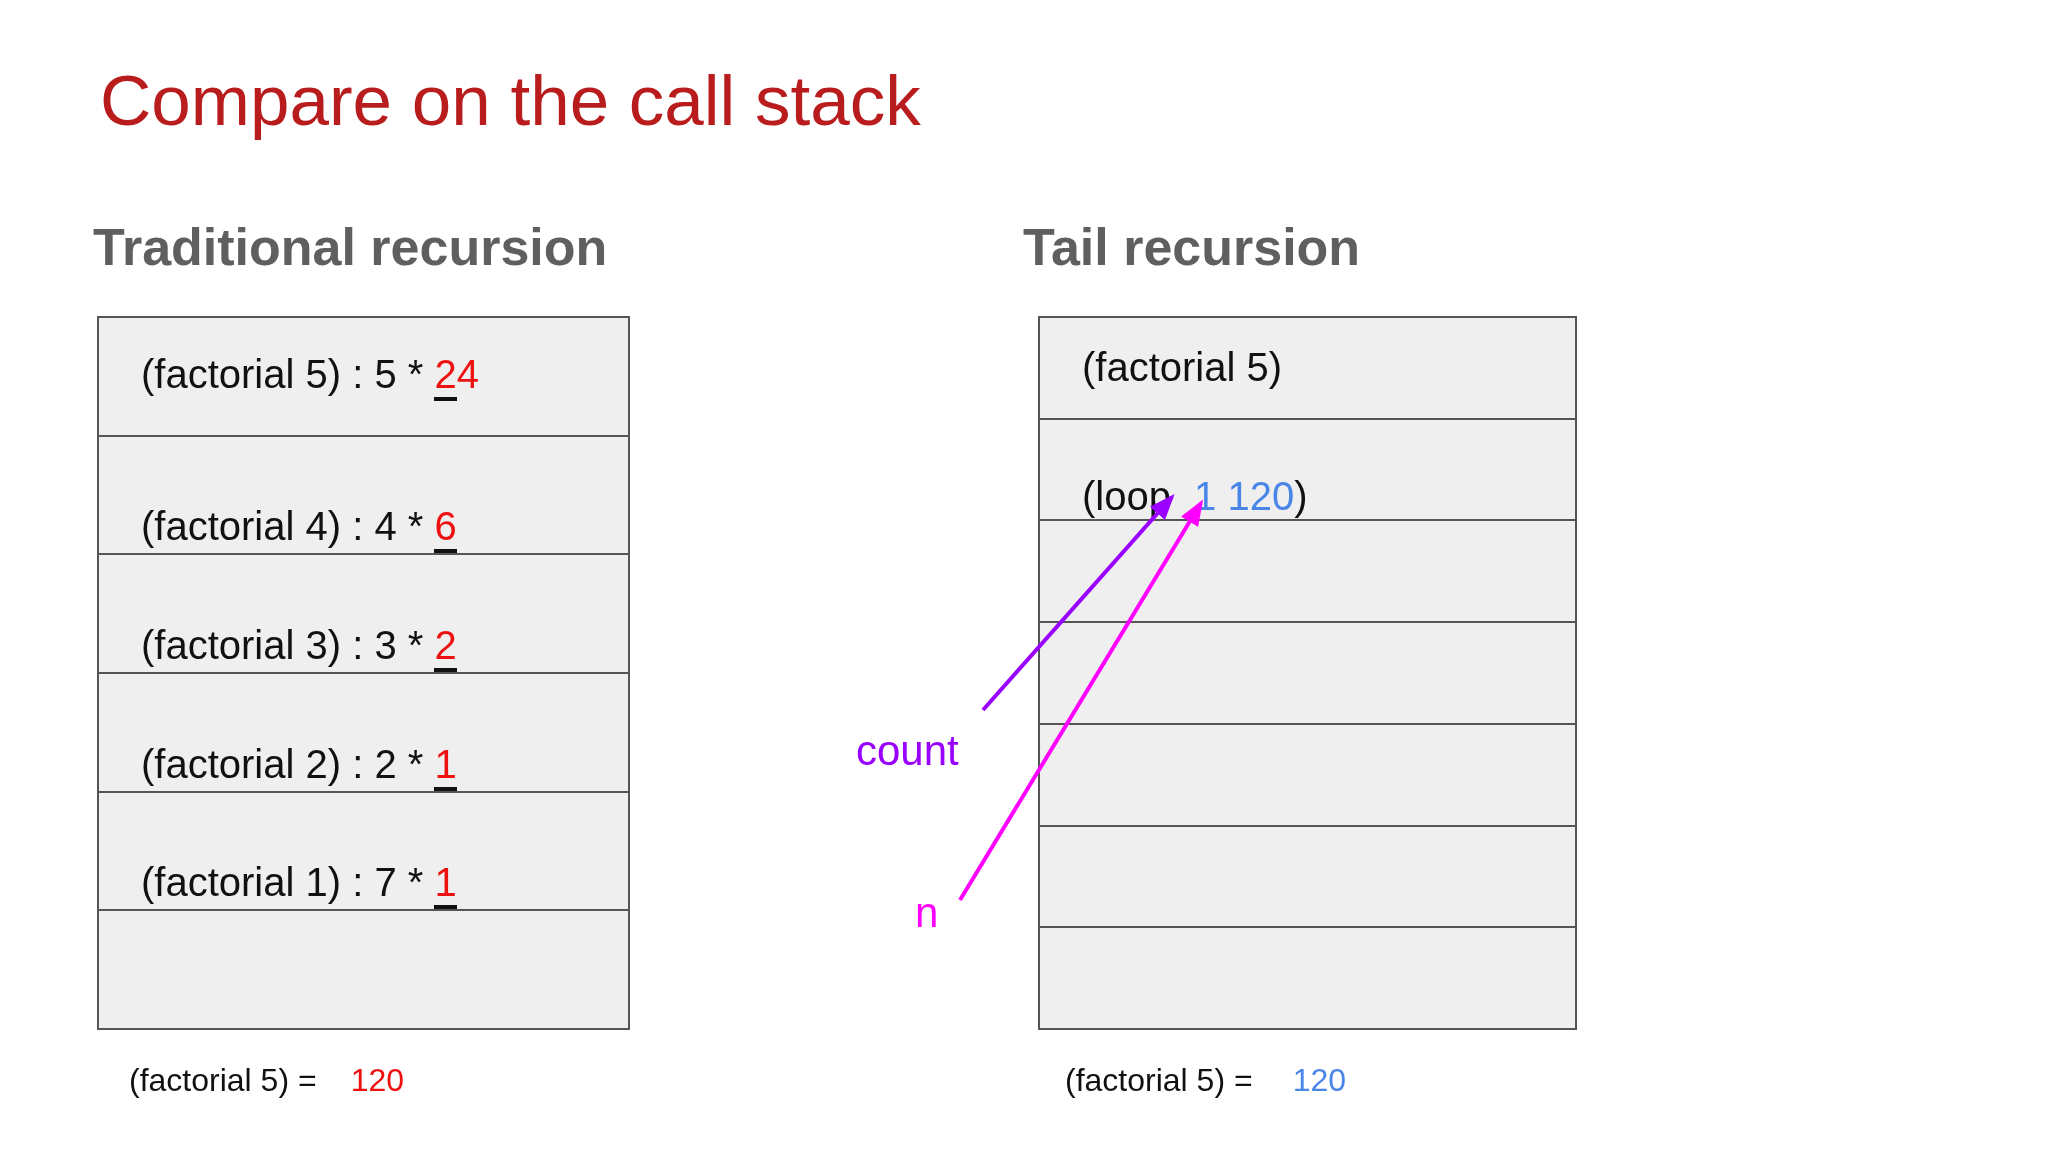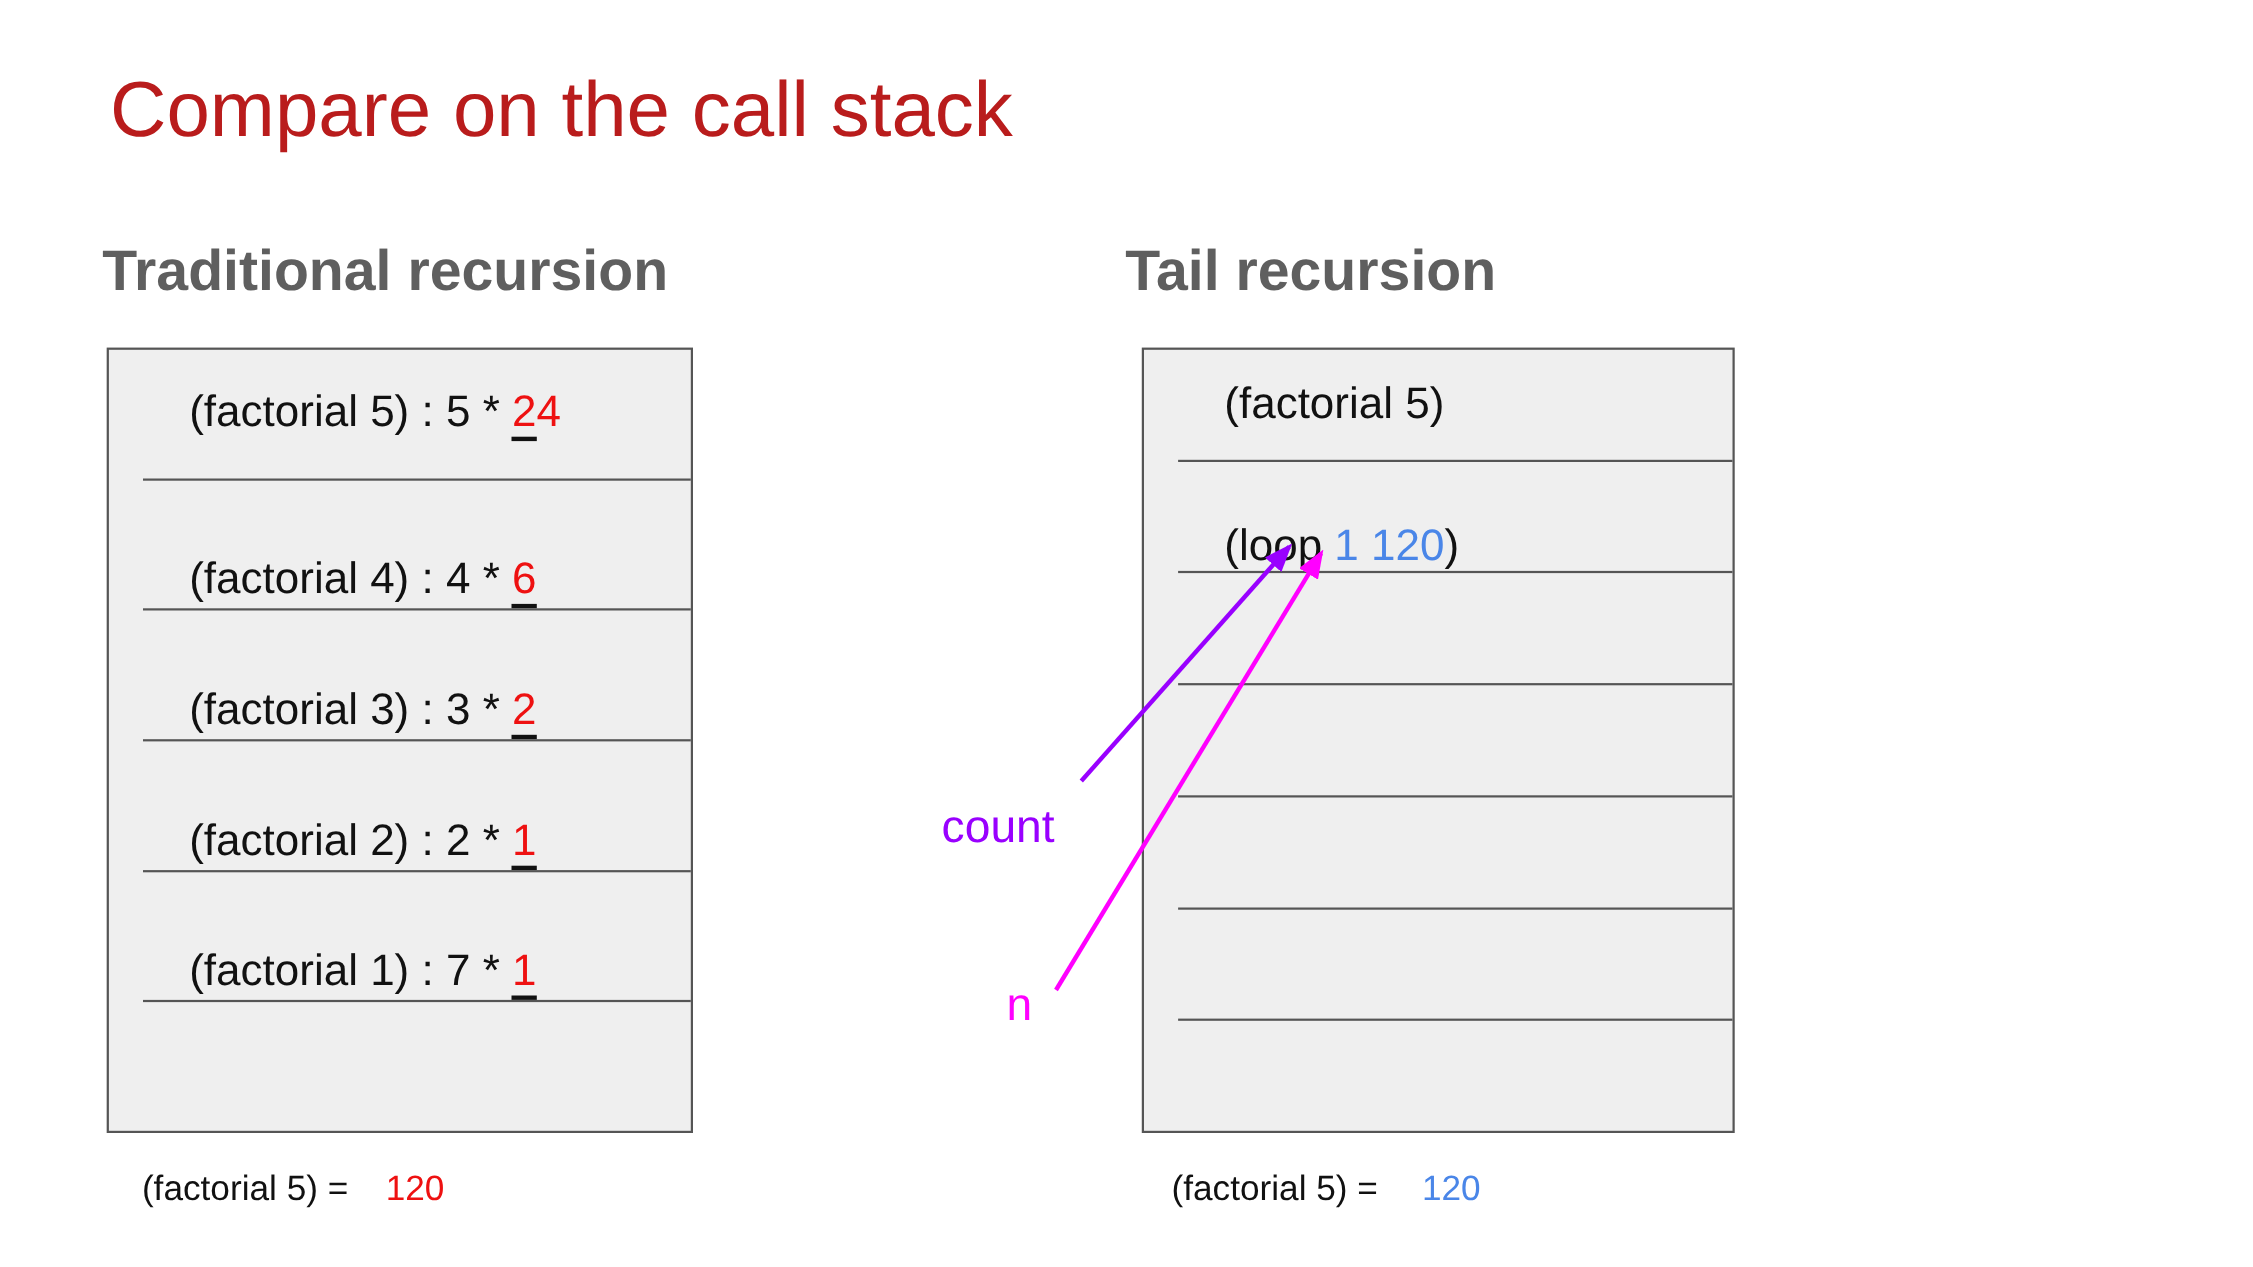--- a/index.html
+++ b/index.html
@@ -20,37 +20,37 @@
     font-size:52px; font-weight:bold; line-height:1.2; color:#5f5f5f;
   }
   #heading-left  { left:93px; }
   #heading-right { left:1023px; }
 
   .stack {
     position:absolute; top:316px; height:714px;
     box-sizing:border-box;
     border:2px solid #555555;
     background:#efefef;
-    display:flex; flex-direction:column;padding-left:31px;
+    display:flex; flex-direction:column;
   }
   #stack-left  { left:97px;  width:533px; }
   #stack-right { left:1038px; width:539px; }
   .stack .row {
     flex:1; display:flex; align-items:center;
     padding-left:42px; font-size:40px;
   }
   .stack .row + .row { border-top:2px solid #555555;align-items:flex-end; }
   .rowline { white-space:pre-wrap; }
 
   .num { color:#ee1111; }
   .u1 {
     display:inline-block; line-height:1;
     padding-bottom:3px; border-bottom:4px solid #111111;
   }
-  .args { color:#4a86e8; }
+  .args { color:#4a86e8;margin-left:12px; }
 
   .caption { position:absolute; top:1062px; font-size:32px; white-space:pre-wrap;margin-left:12px; }
   #caption-left  { left:117px; }
   #caption-right { left:1053px; }
   .caption .val { margin-left:34px; }
   #caption-left  .val { color:#ee1111; }
   #caption-right .val { color:#4a86e8; background:#ffffff; padding:2px 6px; }
 
   .ann { position:absolute; font-size:42px; line-height:1; }
   #ann-count { left:856px; top:702px; color:#9900ff;margin-top:28px; }

